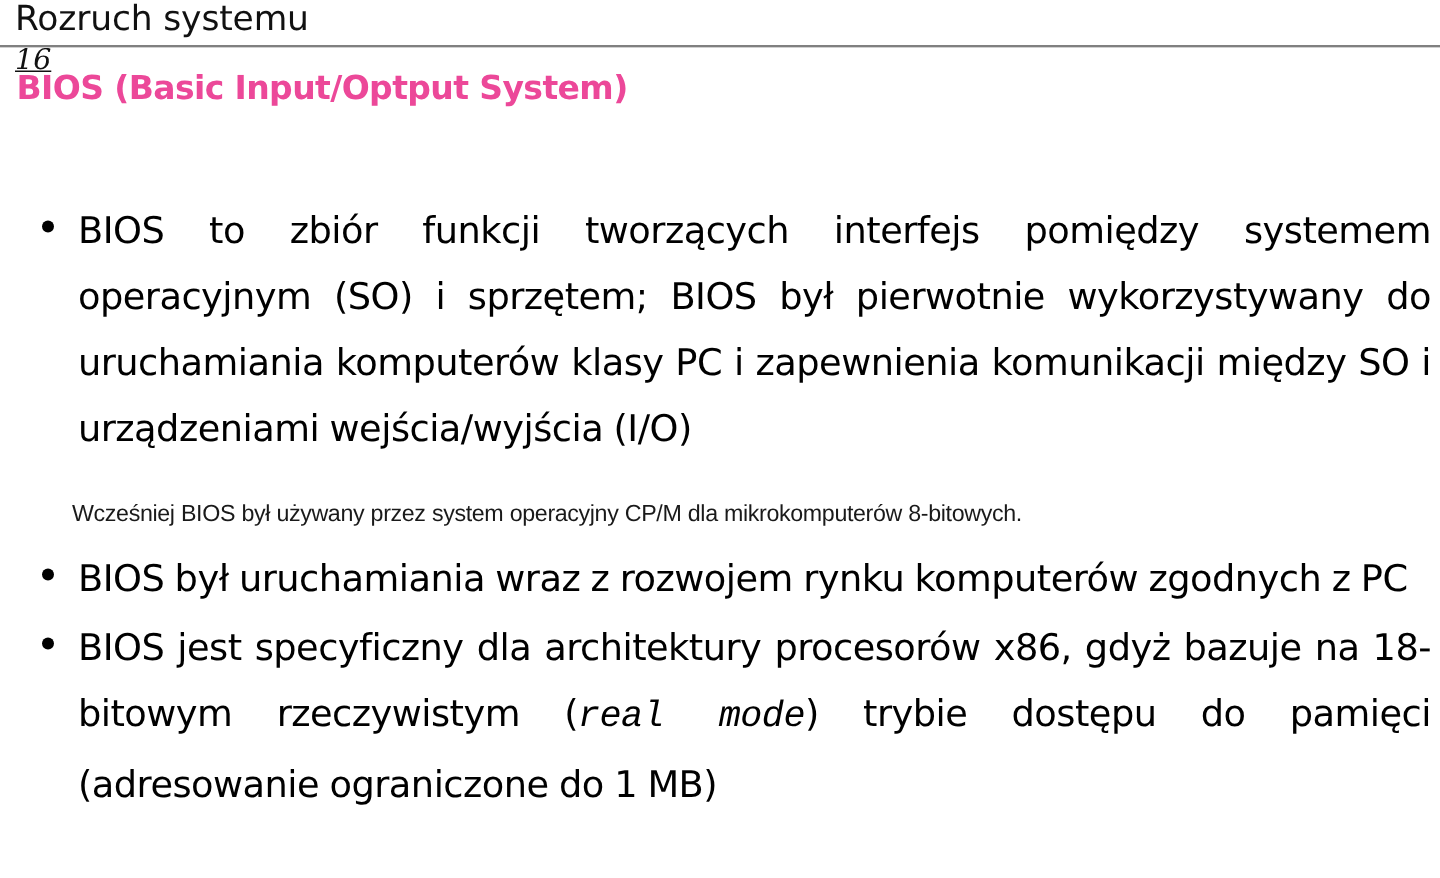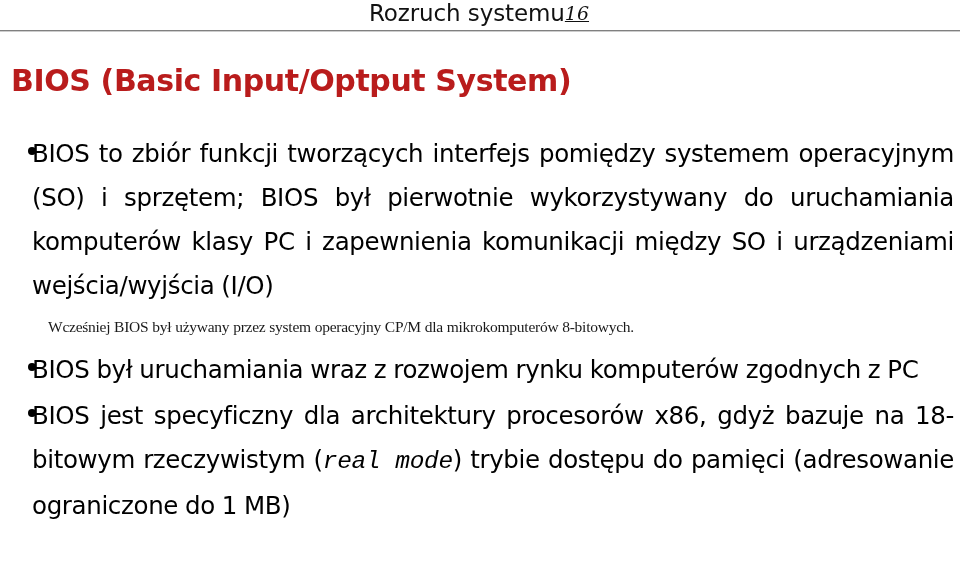--- a/index.html
+++ b/index.html
@@ -27,21 +27,22 @@
   .headline {
     position: absolute;
     left: 0;
     top: 0;
     width: 960px;
     height: 30px;
     box-sizing: border-box;
     padding: 0 8px 0 10px;
     display: flex;
     align-items: flex-start;
-    justify-content: center;
+    justify-content: flex-start;
+    flex-direction: column;
   }
   .headline-title {
     font-family: "DejaVu Sans", sans-serif;
     font-size: 23px;
     line-height: 27px;
     font-weight: 400;
     letter-spacing: -0.1px;
     color: #111111;
     white-space: nowrap;
   }
@@ -60,41 +61,41 @@
     top: 30px;
     width: 960px;
     height: 2px;
     background: linear-gradient(to bottom, #808080 0%, #808080 55%, #c4c4c4 56%, #d8d8d8 100%);
   }
 
   
   .frame-title {
     position: absolute;
     left: 11px;
-    top: 62px;
+    top: 41px;
     font-family: "DejaVu Sans", sans-serif;
-    font-size: 30px;
+    font-size: 22px;
     line-height: 38px;
     font-weight: 700;
     letter-spacing: -0.4px;
-    color: #b91c1c;
+    color: #ec4899;
     white-space: nowrap;
   }
 
   
   .body {
     position: absolute;
     left: 0;
     top: 132px;
     width: 960px;
   }
 
   .bullet-item {
     position: relative;
-    padding-left: 32px;
+    padding-left: 52px;
     padding-right: 6px;
     margin-bottom: 2px;
     box-sizing: border-box;
     width: 960px;
   }
   .bullet-dot {
     position: absolute;
     left: 28px;
     top: 15px;
     width: 8px;
@@ -117,23 +118,23 @@
     text-align-last: left;
   }
   .bullet-text i {
     font-style: italic;
     font-family: Liberation Mono, monospace;
   }
 
   .note-line {
     padding-left: 48px;
     padding-right: 10px;
-    margin-top: 4px;
+    margin-top: 20px;
     margin-bottom: 6px;
-    font-family: Liberation Serif, serif;
+    font-family: Liberation Sans, sans-serif;
     font-size: 15.5px;
     line-height: 30px;
     letter-spacing: -0.25px;
     color: #1a1a1a;
     word-spacing: 0.2px;
     white-space: nowrap;
   }
 </style>
 </head>
 <body>

